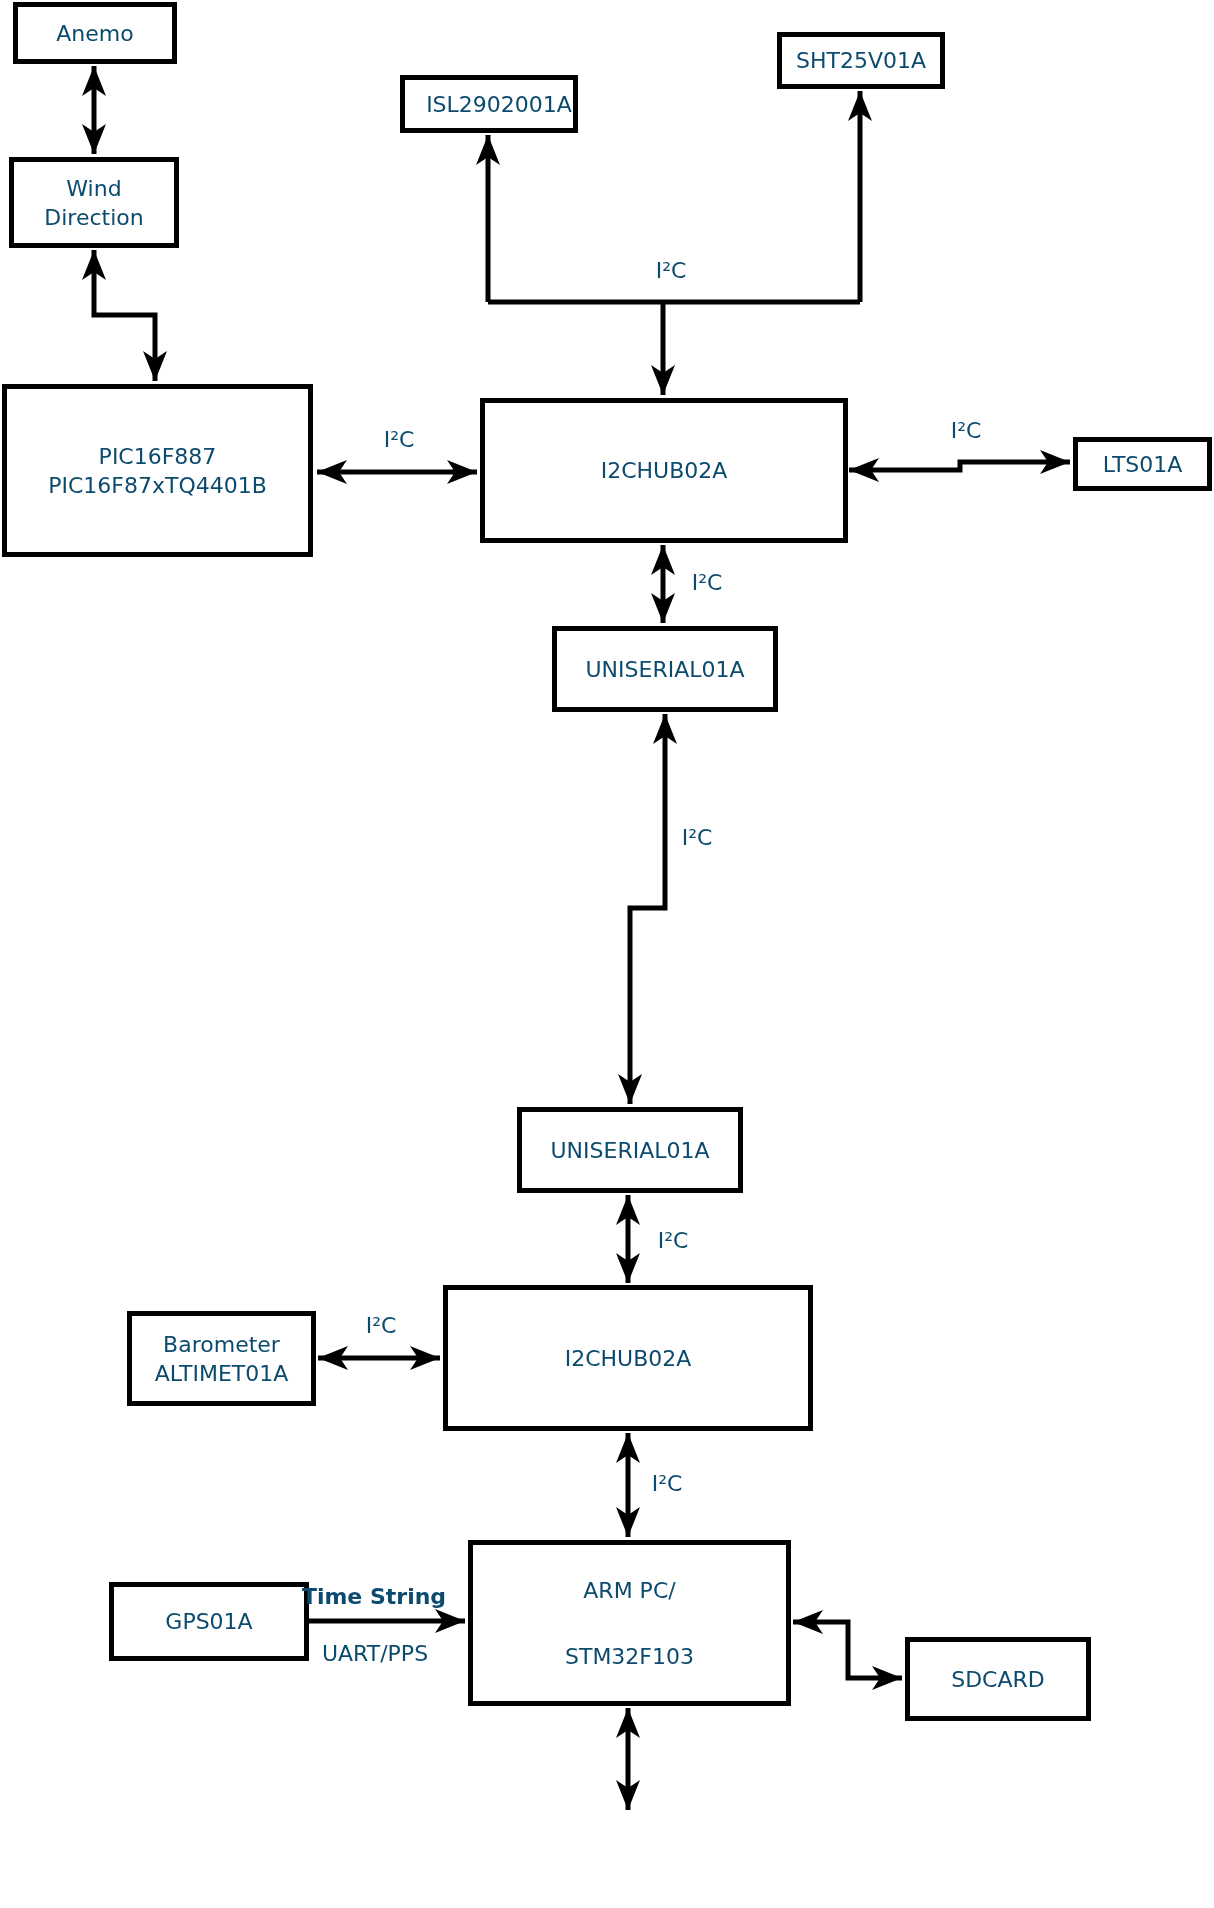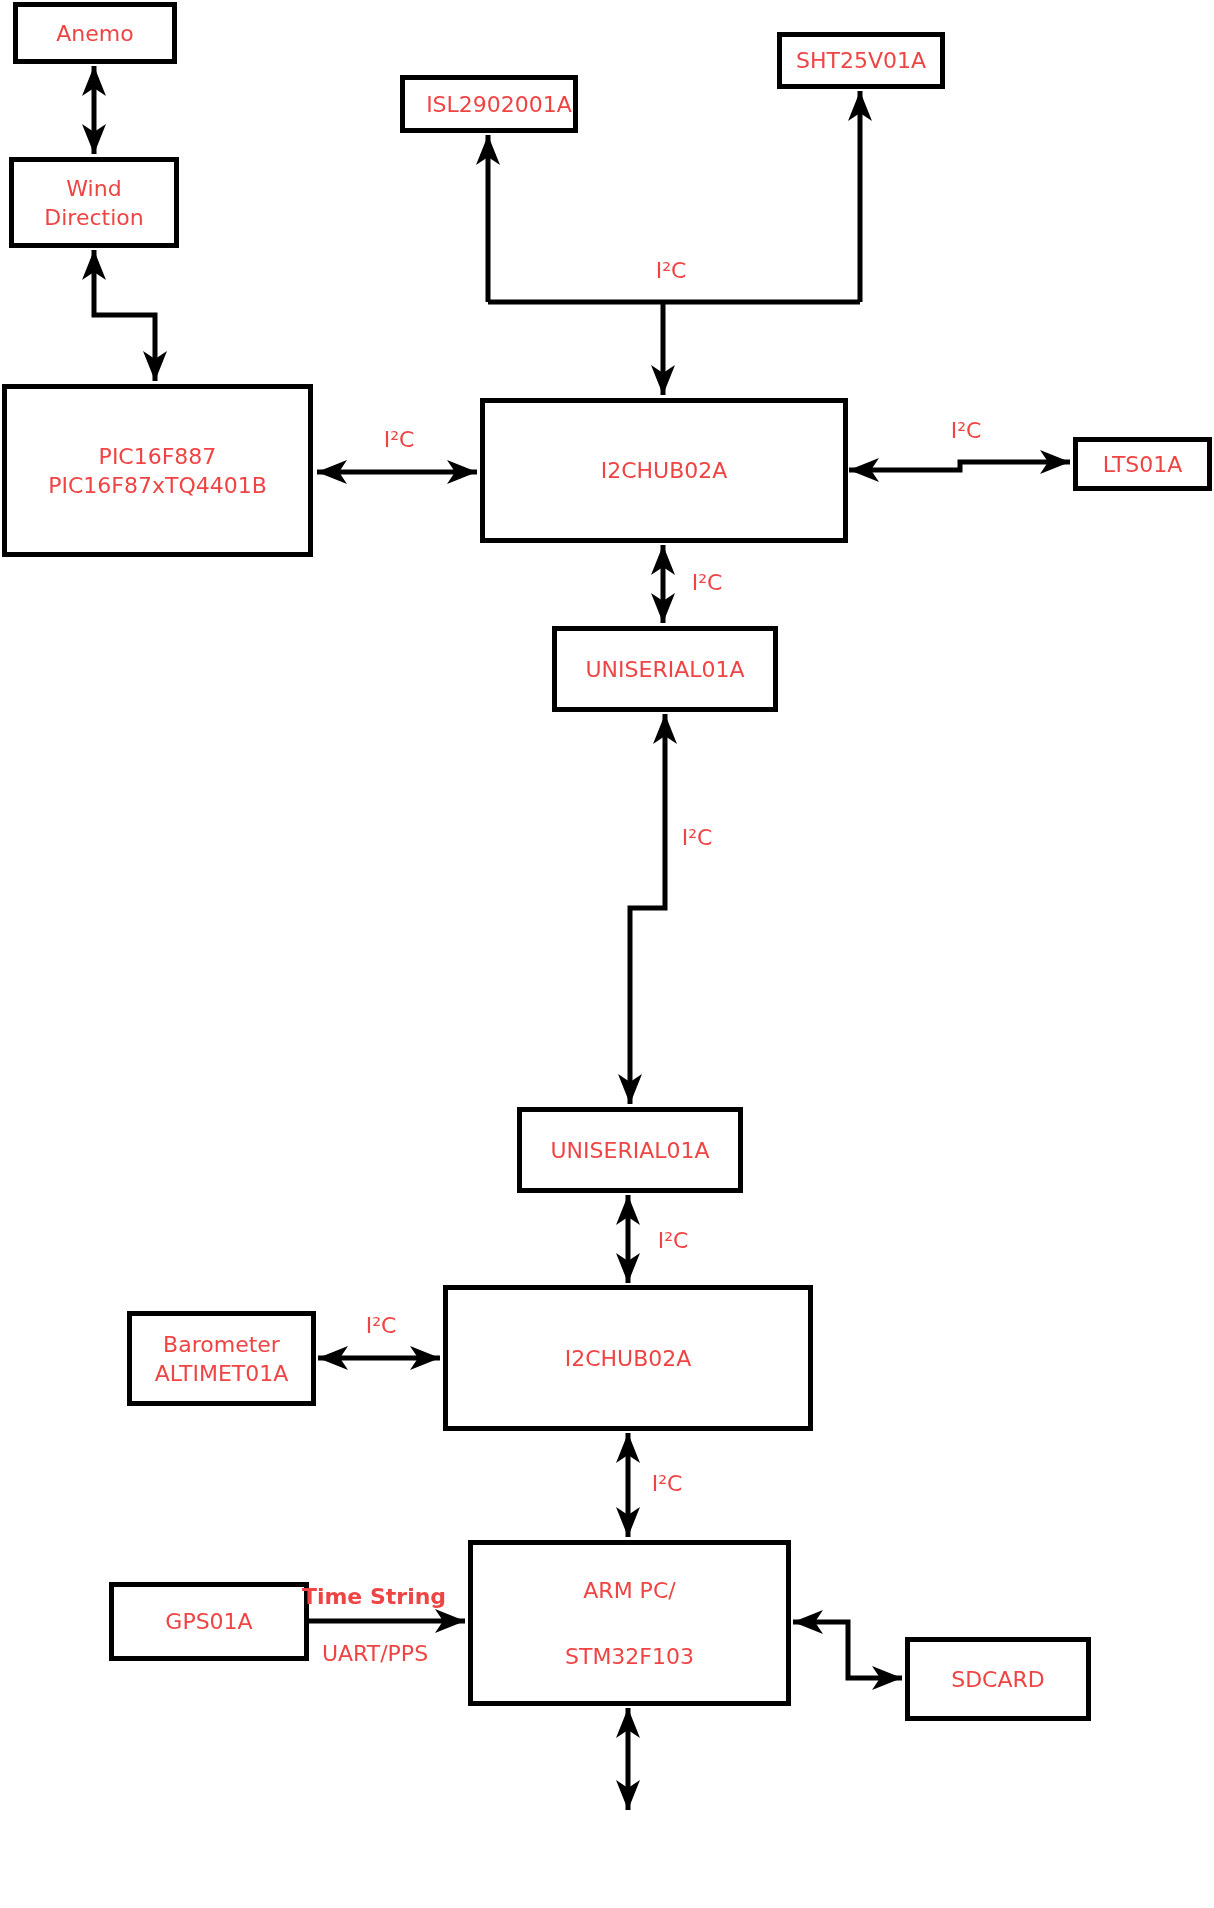--- a/index.html
+++ b/index.html
@@ -6,21 +6,21 @@
     margin: 0;
     padding: 0;
     background: #ffffff;
   }
   #canvas {
     position: relative;
     width: 1214px;
     height: 1908px;
     background: #ffffff;
     font-family: "DejaVu Sans", "Liberation Sans", sans-serif;
-    color: #ef4444;
+    color: #0c4a6e;
     overflow: hidden;
   }
   #edges {
     position: absolute;
     left: 0;
     top: 0;
     width: 1214px;
     height: 1908px;
   }
   .node {

